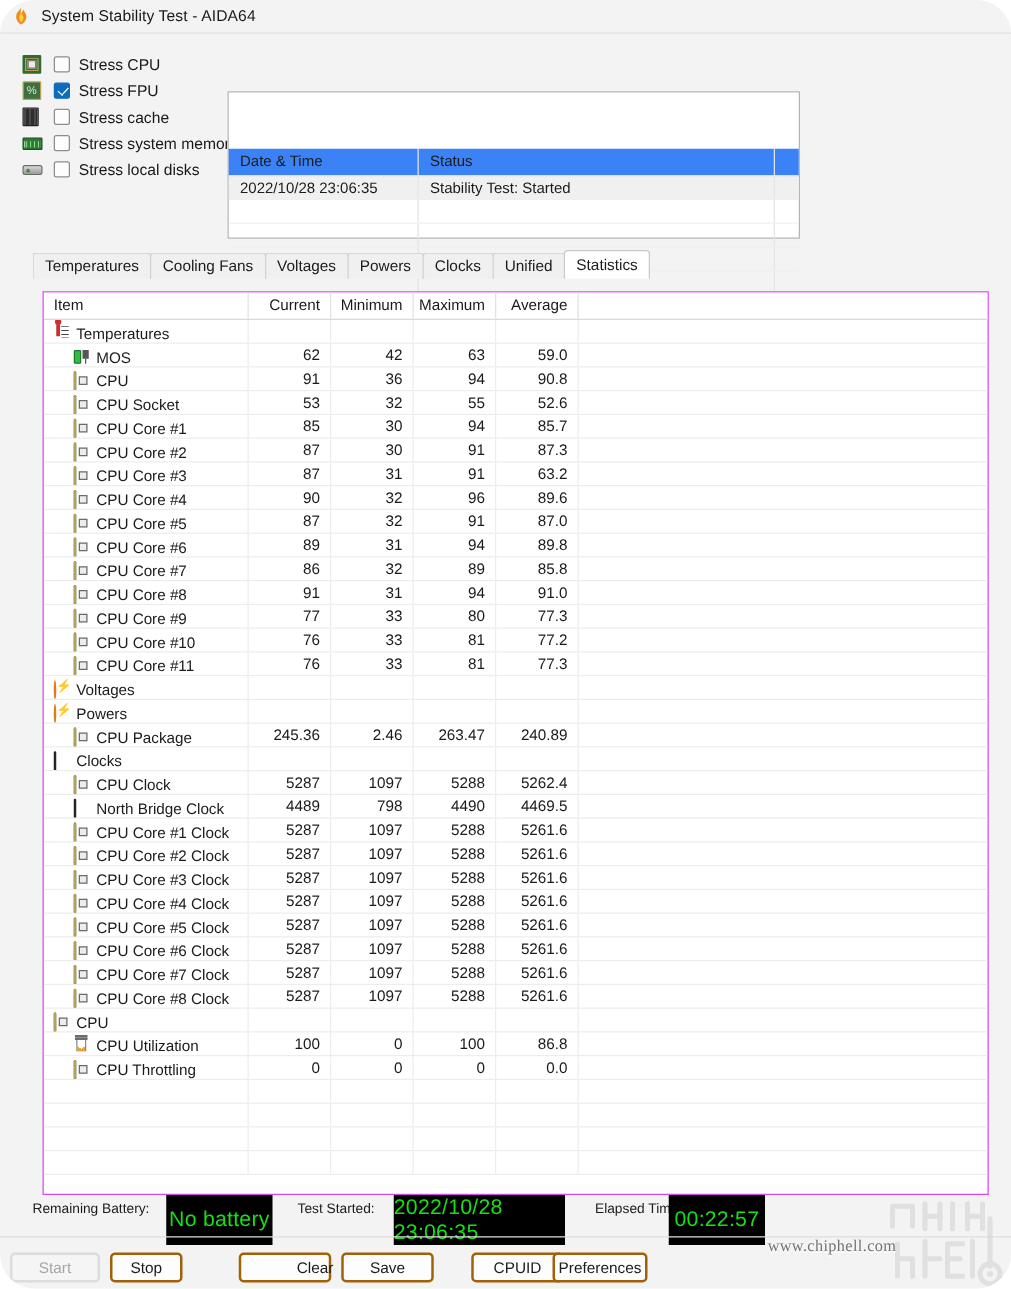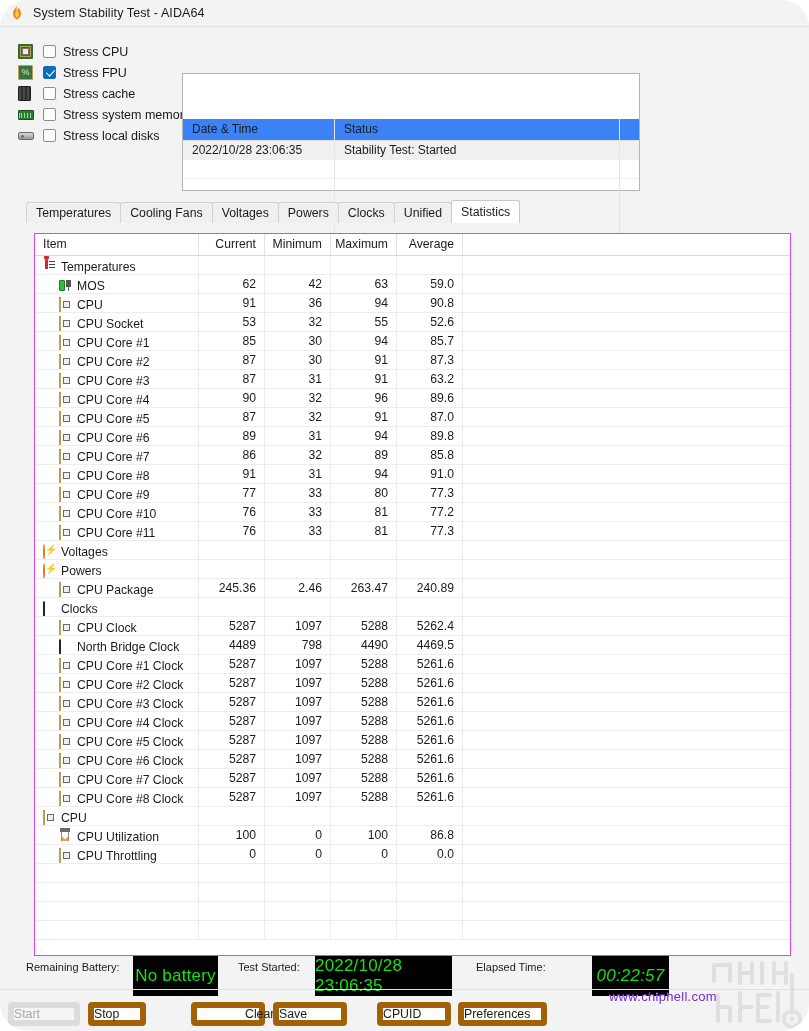--- a/index.html
+++ b/index.html
@@ -172,31 +172,31 @@
     display: flex; align-items: center; justify-content: center;
     letter-spacing: .2px; font-family: "Liberation Sans", sans-serif;
   }
 
   .sep { position: absolute; left: 0; top: 989px; width: 809px; height: 1px; background: #e0e0e0; }
 
   
   .btnbar { position: absolute; left: 0; top: 1000px; width: 809px; height: 31px; }
   .btn {
     position: absolute; top: 1002px; height: 24px;
-    background: #fdfdfd; border: 6px solid #a16207; border-radius: 4px;
+    background: #fdfdfd; border: 2px solid #a16207; border-radius: 4px;
     font-size: 12.3px; color: #1b1b1b;
-    display: flex; align-items: center; justify-content: flex-start;
+    display: flex; align-items: center; justify-content: center;
   }
   .btn.disabled { color: #a6a6a6; background: #f5f5f5; border-color: #dcdcdc; }
 
   
   .wm { position: absolute; right: 4px; top: 955px; width: 105px; height: 76px;
         opacity: .45; pointer-events: none; }
   .wm-url { position: absolute; right: 92px; top: 989px; font-size: 13px;
-        color: #6d28d9; font-family: Liberation Sans, sans-serif;
+        color: #737373; font-family: Liberation Serif, serif;
         letter-spacing: .3px; text-shadow: 0 1px 0 #fff; white-space: nowrap; }
 </style>
 </head>
 <body>
 
 <div id="app">
 
   <div class="titlebar">
     <div class="title-icon">
       <svg width="16" height="16" viewBox="0 0 16 16">
@@ -775,21 +775,21 @@
     </div>
 
   </div>
 
   <div class="footbar"></div>
   <div class="fb-label" style="left:26px;">Remaining Battery:</div>
   <div class="fb-val" style="left:133px; width:85px;">No battery</div>
   <div class="fb-label" style="left:238px;">Test Started:</div>
   <div class="fb-val" style="left:315px; width:137px;">2022/10/28 23:06:35</div>
   <div class="fb-label" style="left:476px;">Elapsed Time:</div>
-  <div class="fb-val" style="left:592px; width:77px;font-style:italic;">00:22:57</div>
+  <div class="fb-val" style="left:535px; width:77px;">00:22:57</div>
 
   <div class="sep"></div>
 
   <div class="wm">
     <svg width="105" height="76" viewBox="0 0 105 76">
       <g fill="none" stroke="#c9c9c9" stroke-width="4" stroke-linecap="round" stroke-linejoin="round">
         <path d="M14 10 L14 26 M14 10 L30 10 M30 10 L30 26"></path>
         <path d="M40 8 L40 28 M52 8 L52 28 M40 18 L52 18"></path>
         <path d="M62 8 L62 28"></path>
         <path d="M74 8 L74 28 M86 8 L86 28 M74 18 L86 18"></path>
@@ -815,16 +815,16 @@
     </div>
     <div class="btn" style="left: 191px; width: 74px; padding-left: 48px;">
       <span>Clear</span>
     </div>
     <div class="btn" style="left: 273px; width: 74px;">
       <span>Save</span>
     </div>
     <div class="btn" style="left: 377px; width: 74px;">
       <span>CPUID</span>
     </div>
-    <div class="btn" style="left: 458px; width: 89px;">
+    <div class="btn" style="left: 442px; width: 76px;">
       <span>Preferences</span>
     </div>
   </div>
 
 </body></html>

